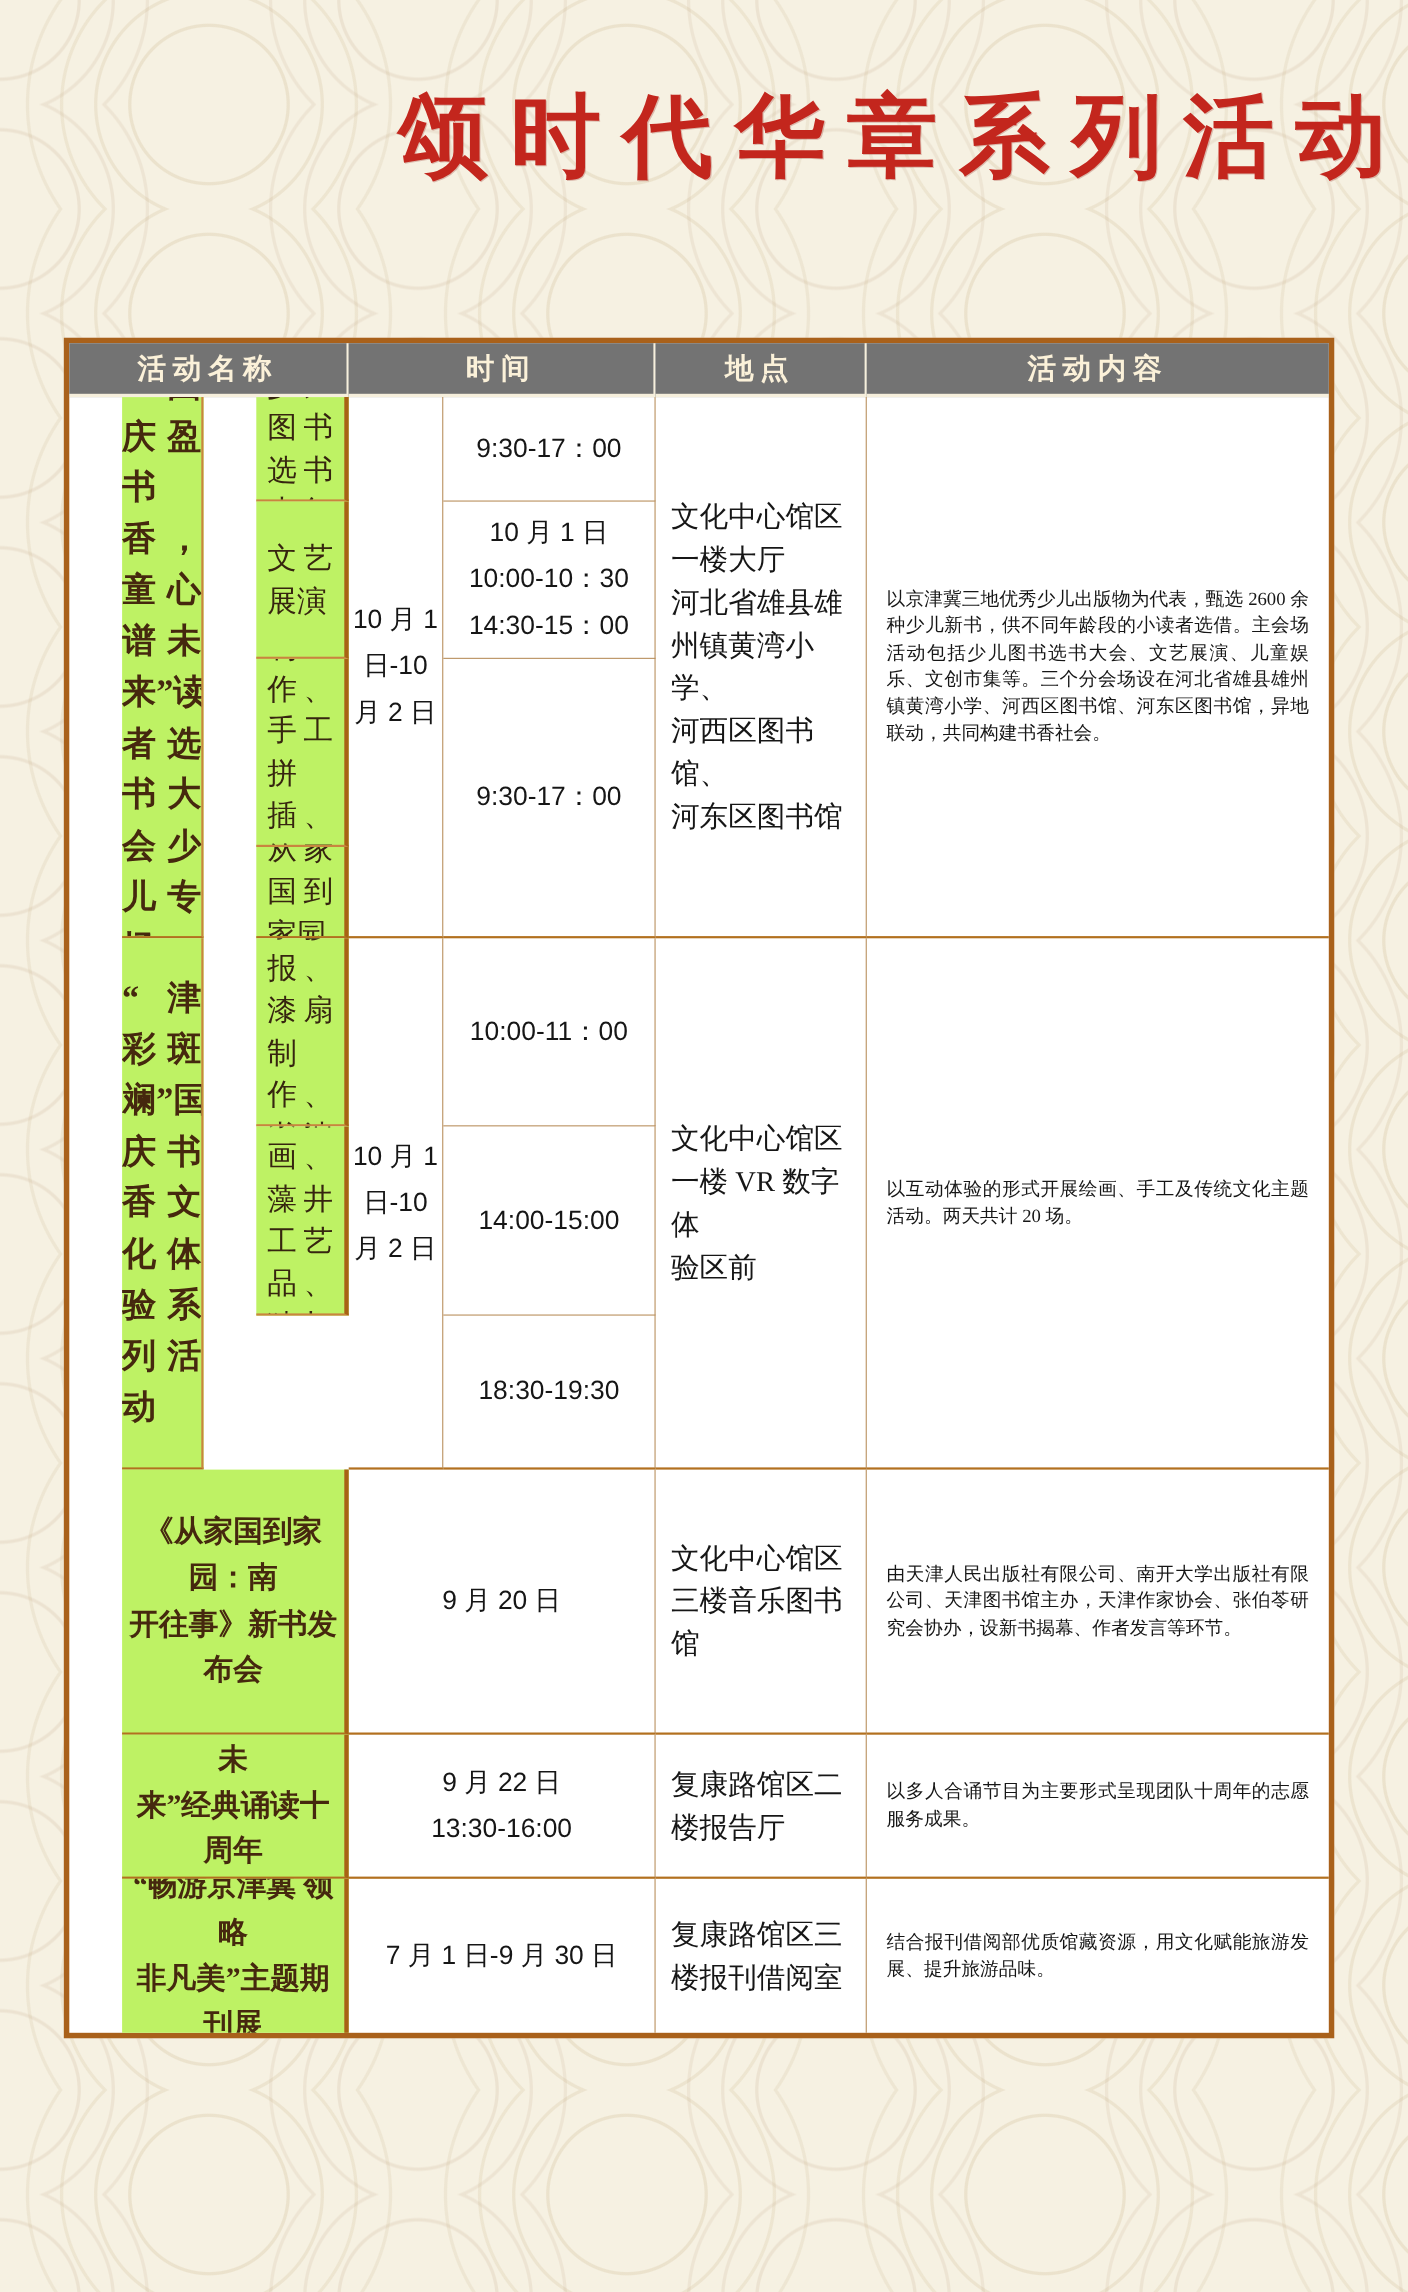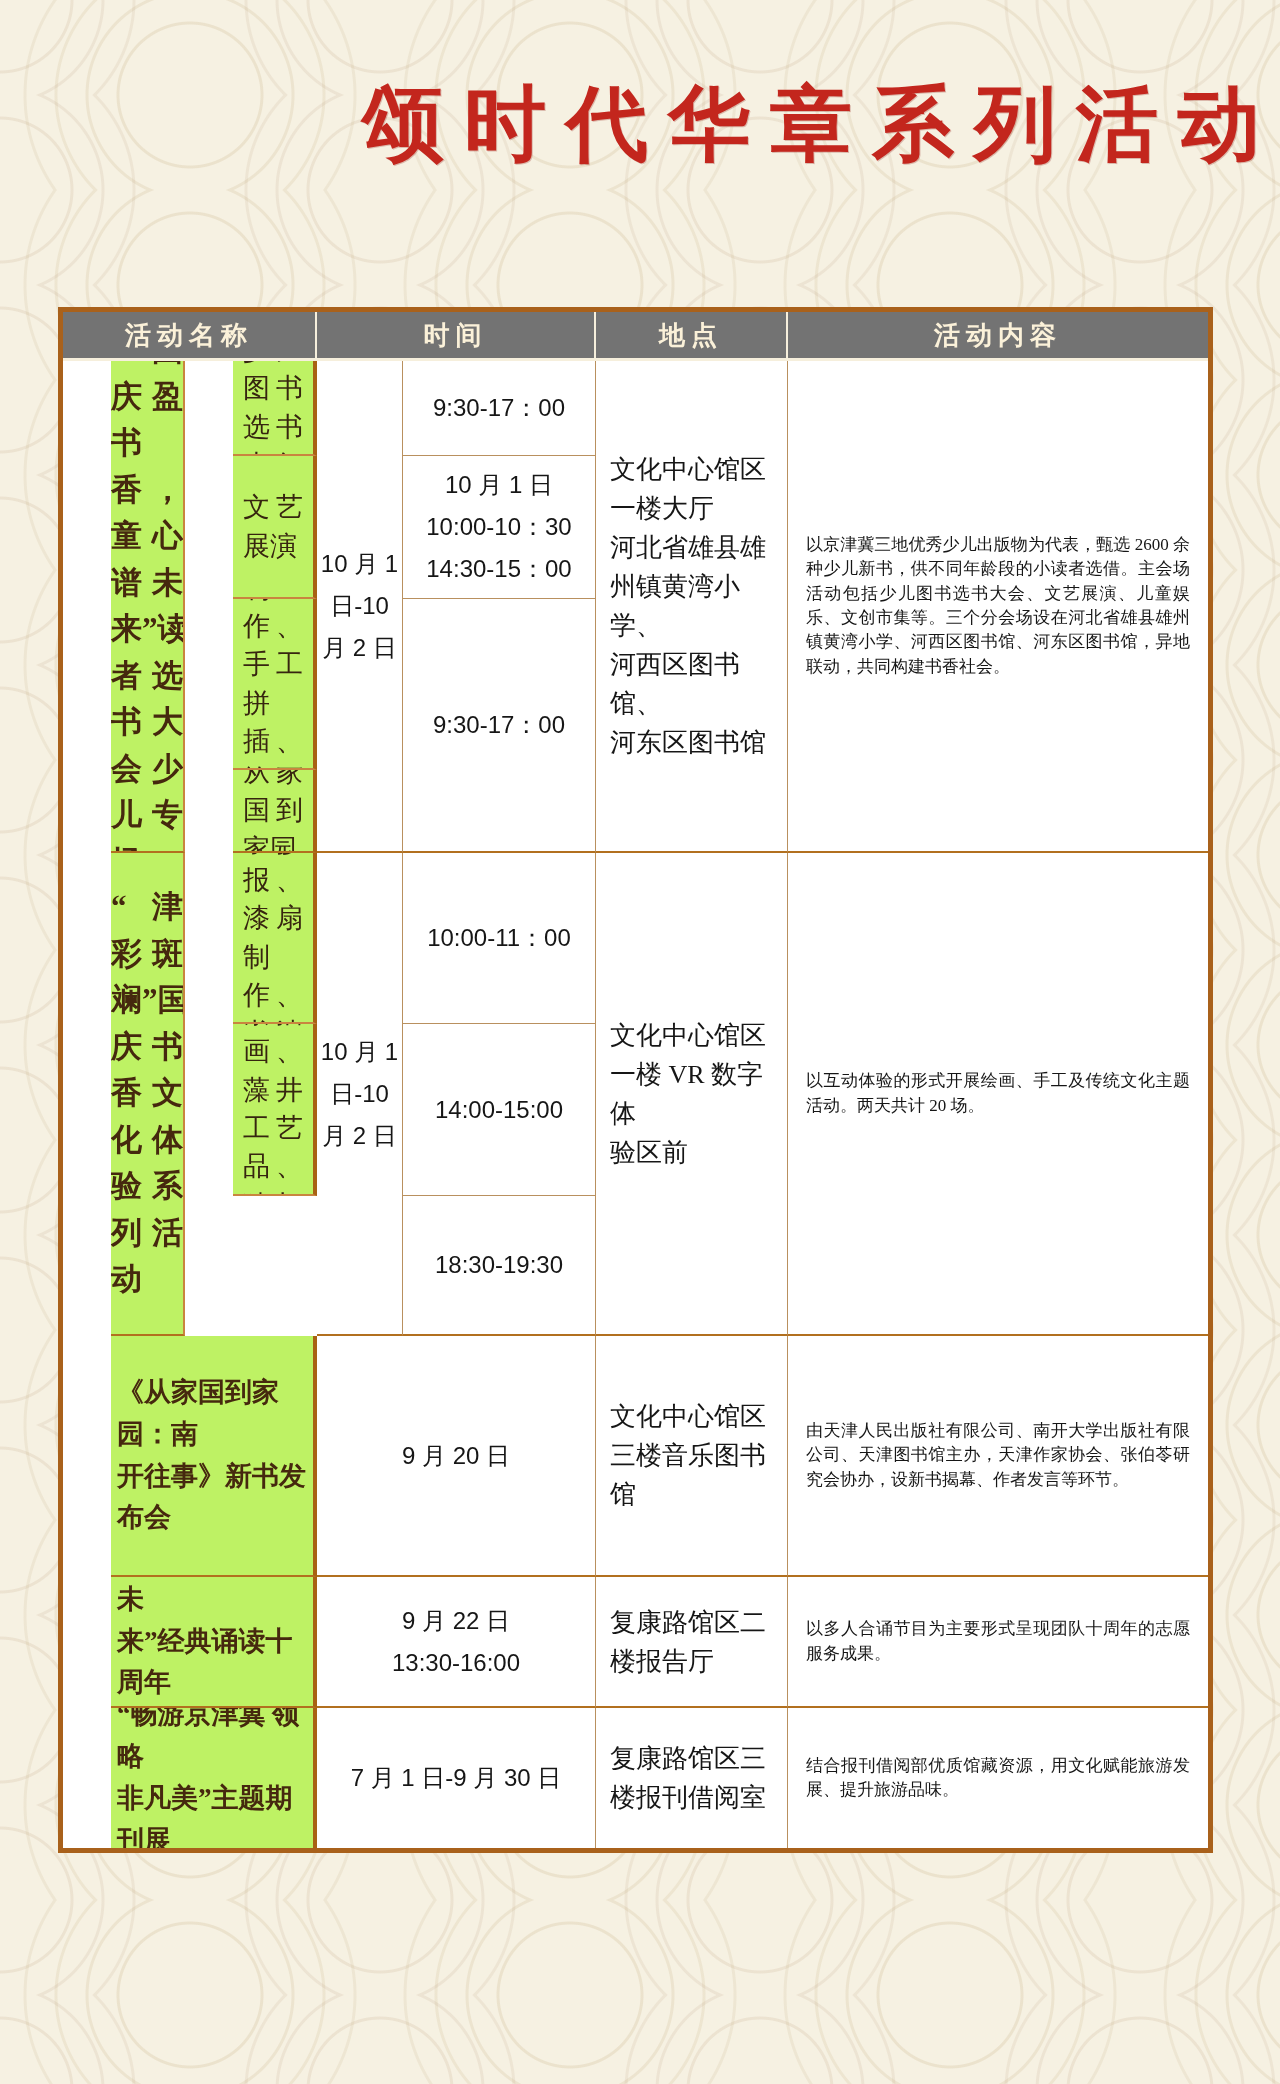--- a/index.html
+++ b/index.html
@@ -56,21 +56,21 @@
   .name{
     width:100%;padding:8px 10px;color:#45280e;font-weight:700;
     font-size:31px;line-height:1.5;text-align:justify;text-justify:inter-character;
   }
   .sub{
     width:100%;padding:6px 10px;color:#36250f;font-weight:400;
     font-size:27px;line-height:1.42;text-align:justify;text-justify:inter-character;
   }
   .bigname{
     width:100%;padding:4px 6px;color:#45280e;font-weight:700;
-    font-size:27px;line-height:1.55;white-space:pre-line;font-family:Liberation Serif, serif;
+    font-size:27px;line-height:1.55;text-align:center;white-space:pre-line;font-family:Liberation Serif, serif;
   }
   .tm{
     width:100%;color:#161616;font-family:"Liberation Sans","DejaVu Sans",sans-serif;
     font-size:24px;line-height:1.75;text-align:center;white-space:pre-line;
   }
   .venue{
     width:100%;padding:4px 4px 4px 14px;color:#161616;
     font-size:26px;line-height:1.5;text-align:left;white-space:pre-line;
   }
   .details{

